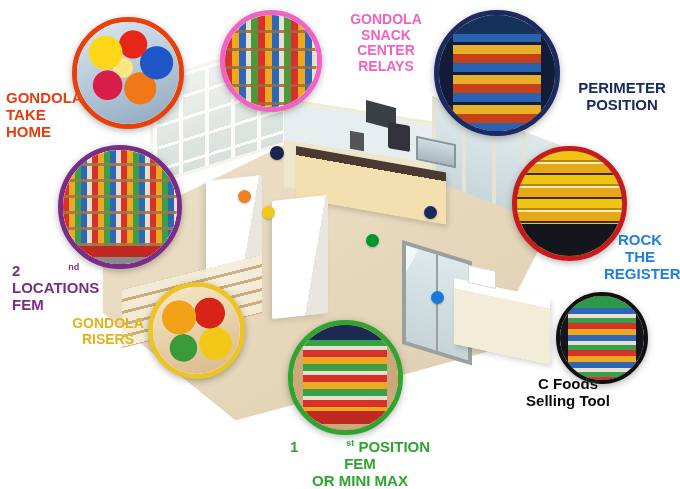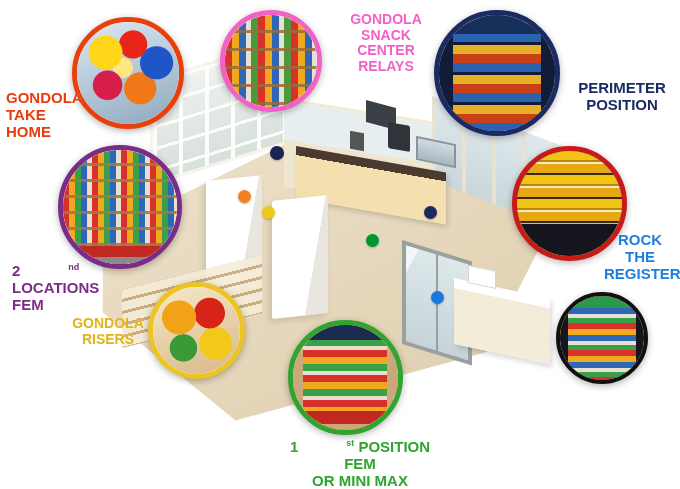--- a/index.html
+++ b/index.html
@@ -203,17 +203,19 @@
   <div class="label lab-fem2" style="color: rgb(123, 44, 134);"><span>2</span><sup>nd</sup><span> LOCATIONS
 FEM</span></div>
 
   <div class="label lab-risers" style="color: rgb(224, 180, 25);">GONDOLA
 RISERS</div>
 
   <div class="label lab-register" style="color: rgb(31, 127, 224);">ROCK
 THE
 REGISTER</div>
 
+  <div class="label lab-cfoods" style="color: rgb(10, 10, 10);">C Foods
+Selling Tool</div>
 
   <div class="label lab-fem1" style="color: rgb(47, 165, 47);"><span>1</span><sup>st</sup><span> POSITION FEM
 OR MINI MAX</span></div>
 
 </div>
 
 </body></html>

